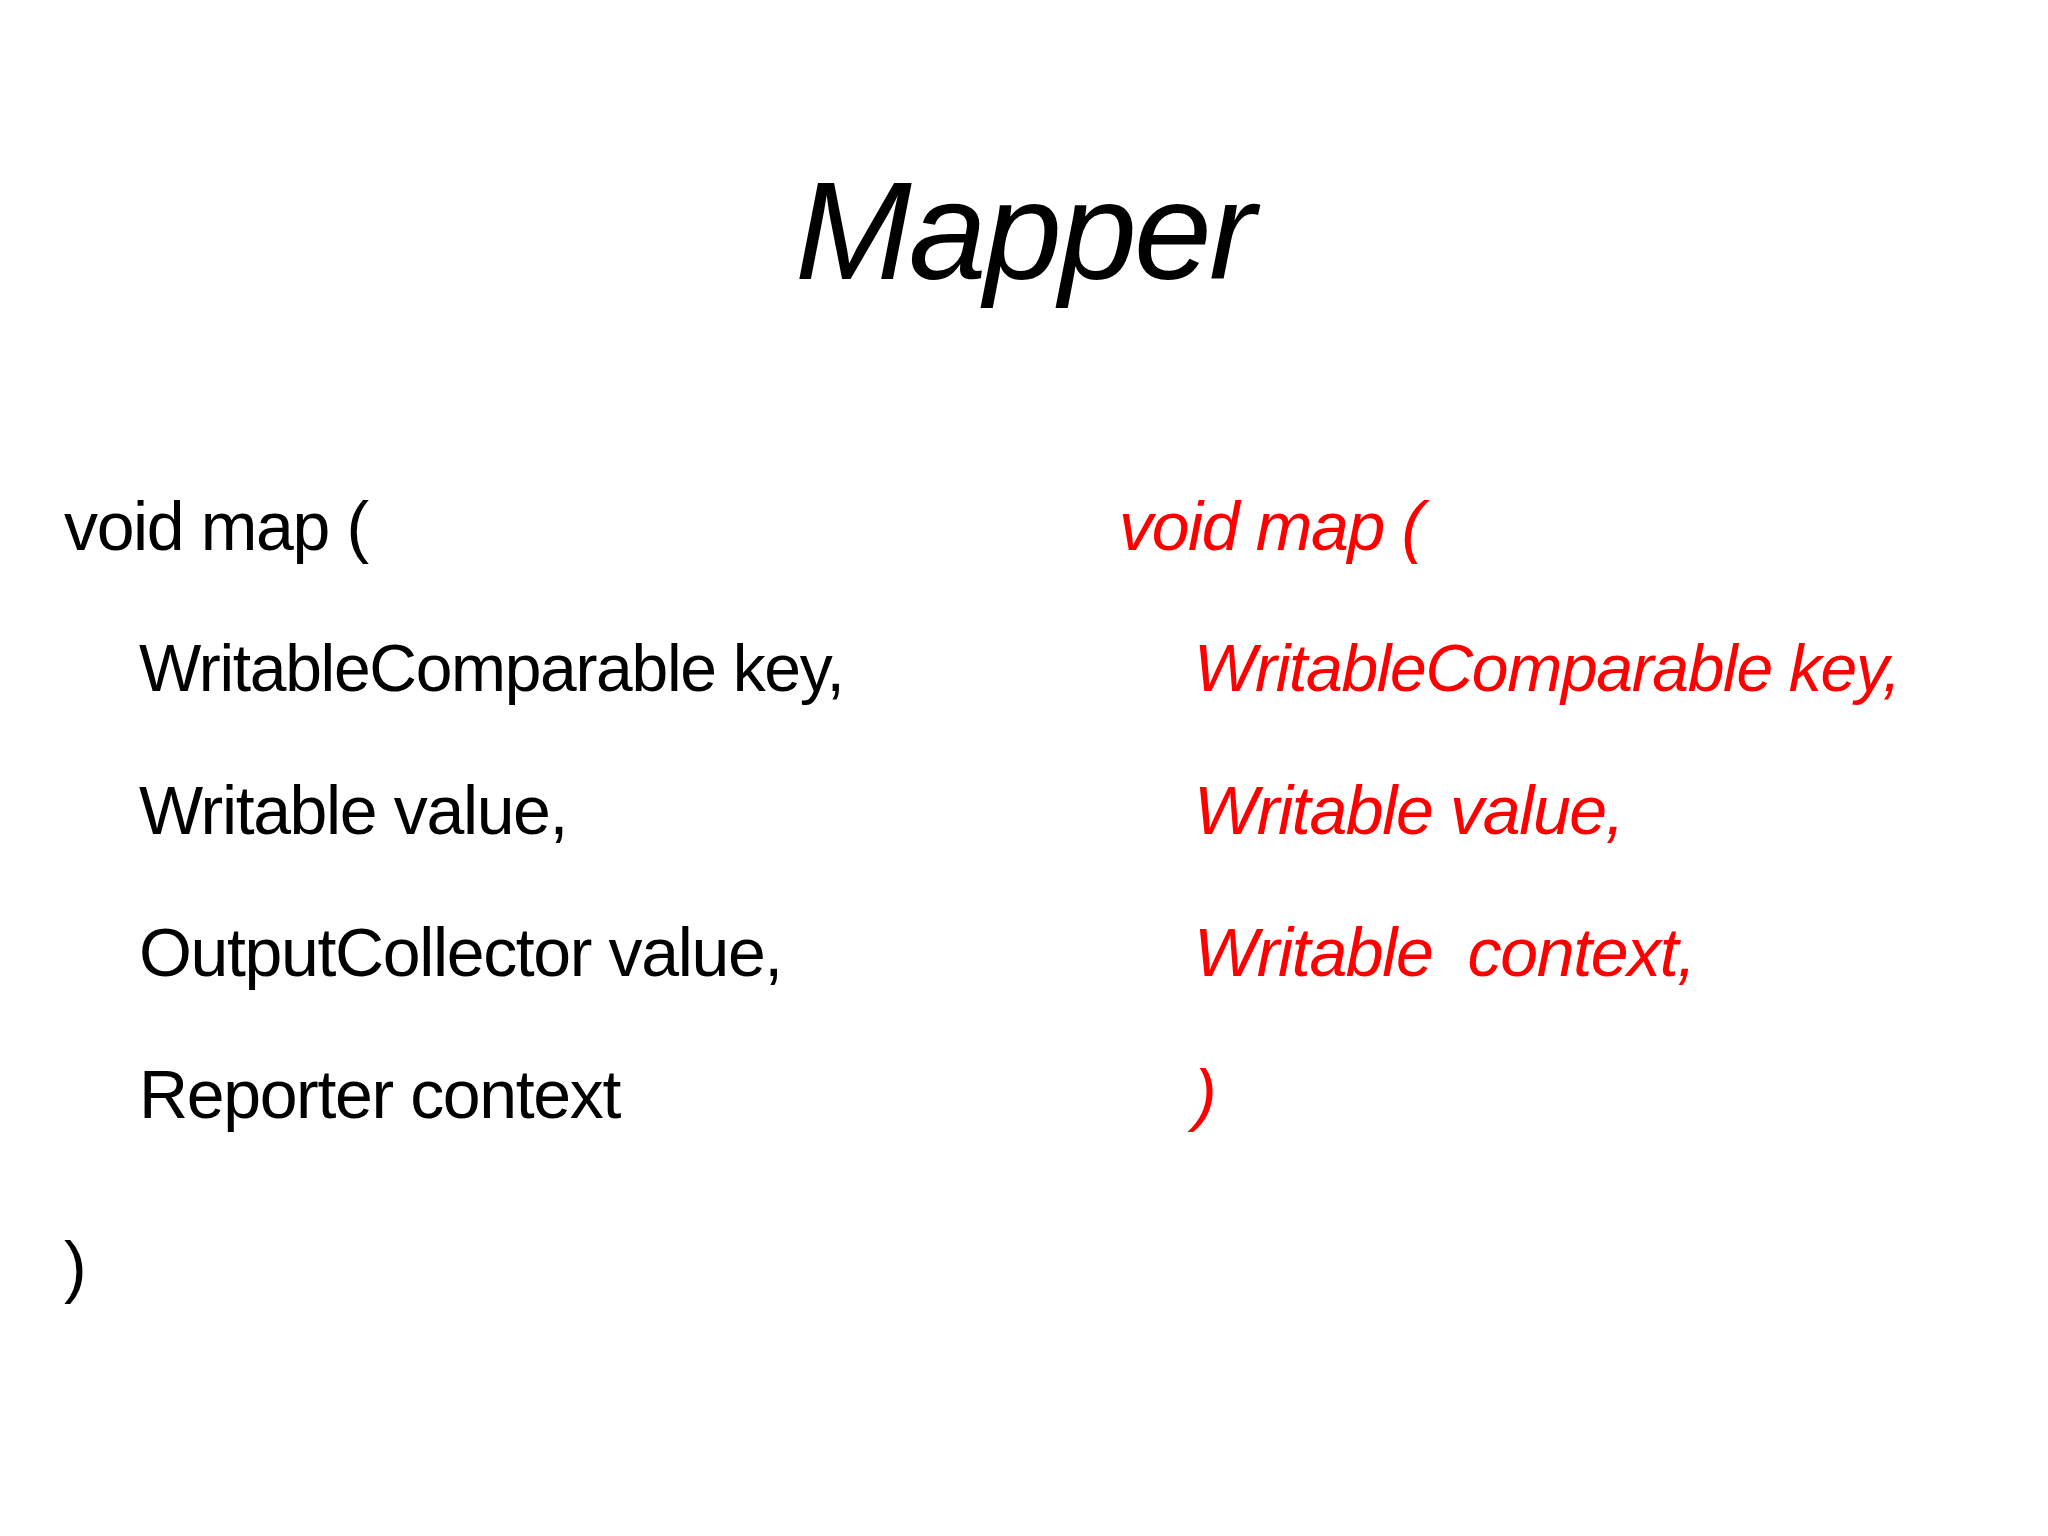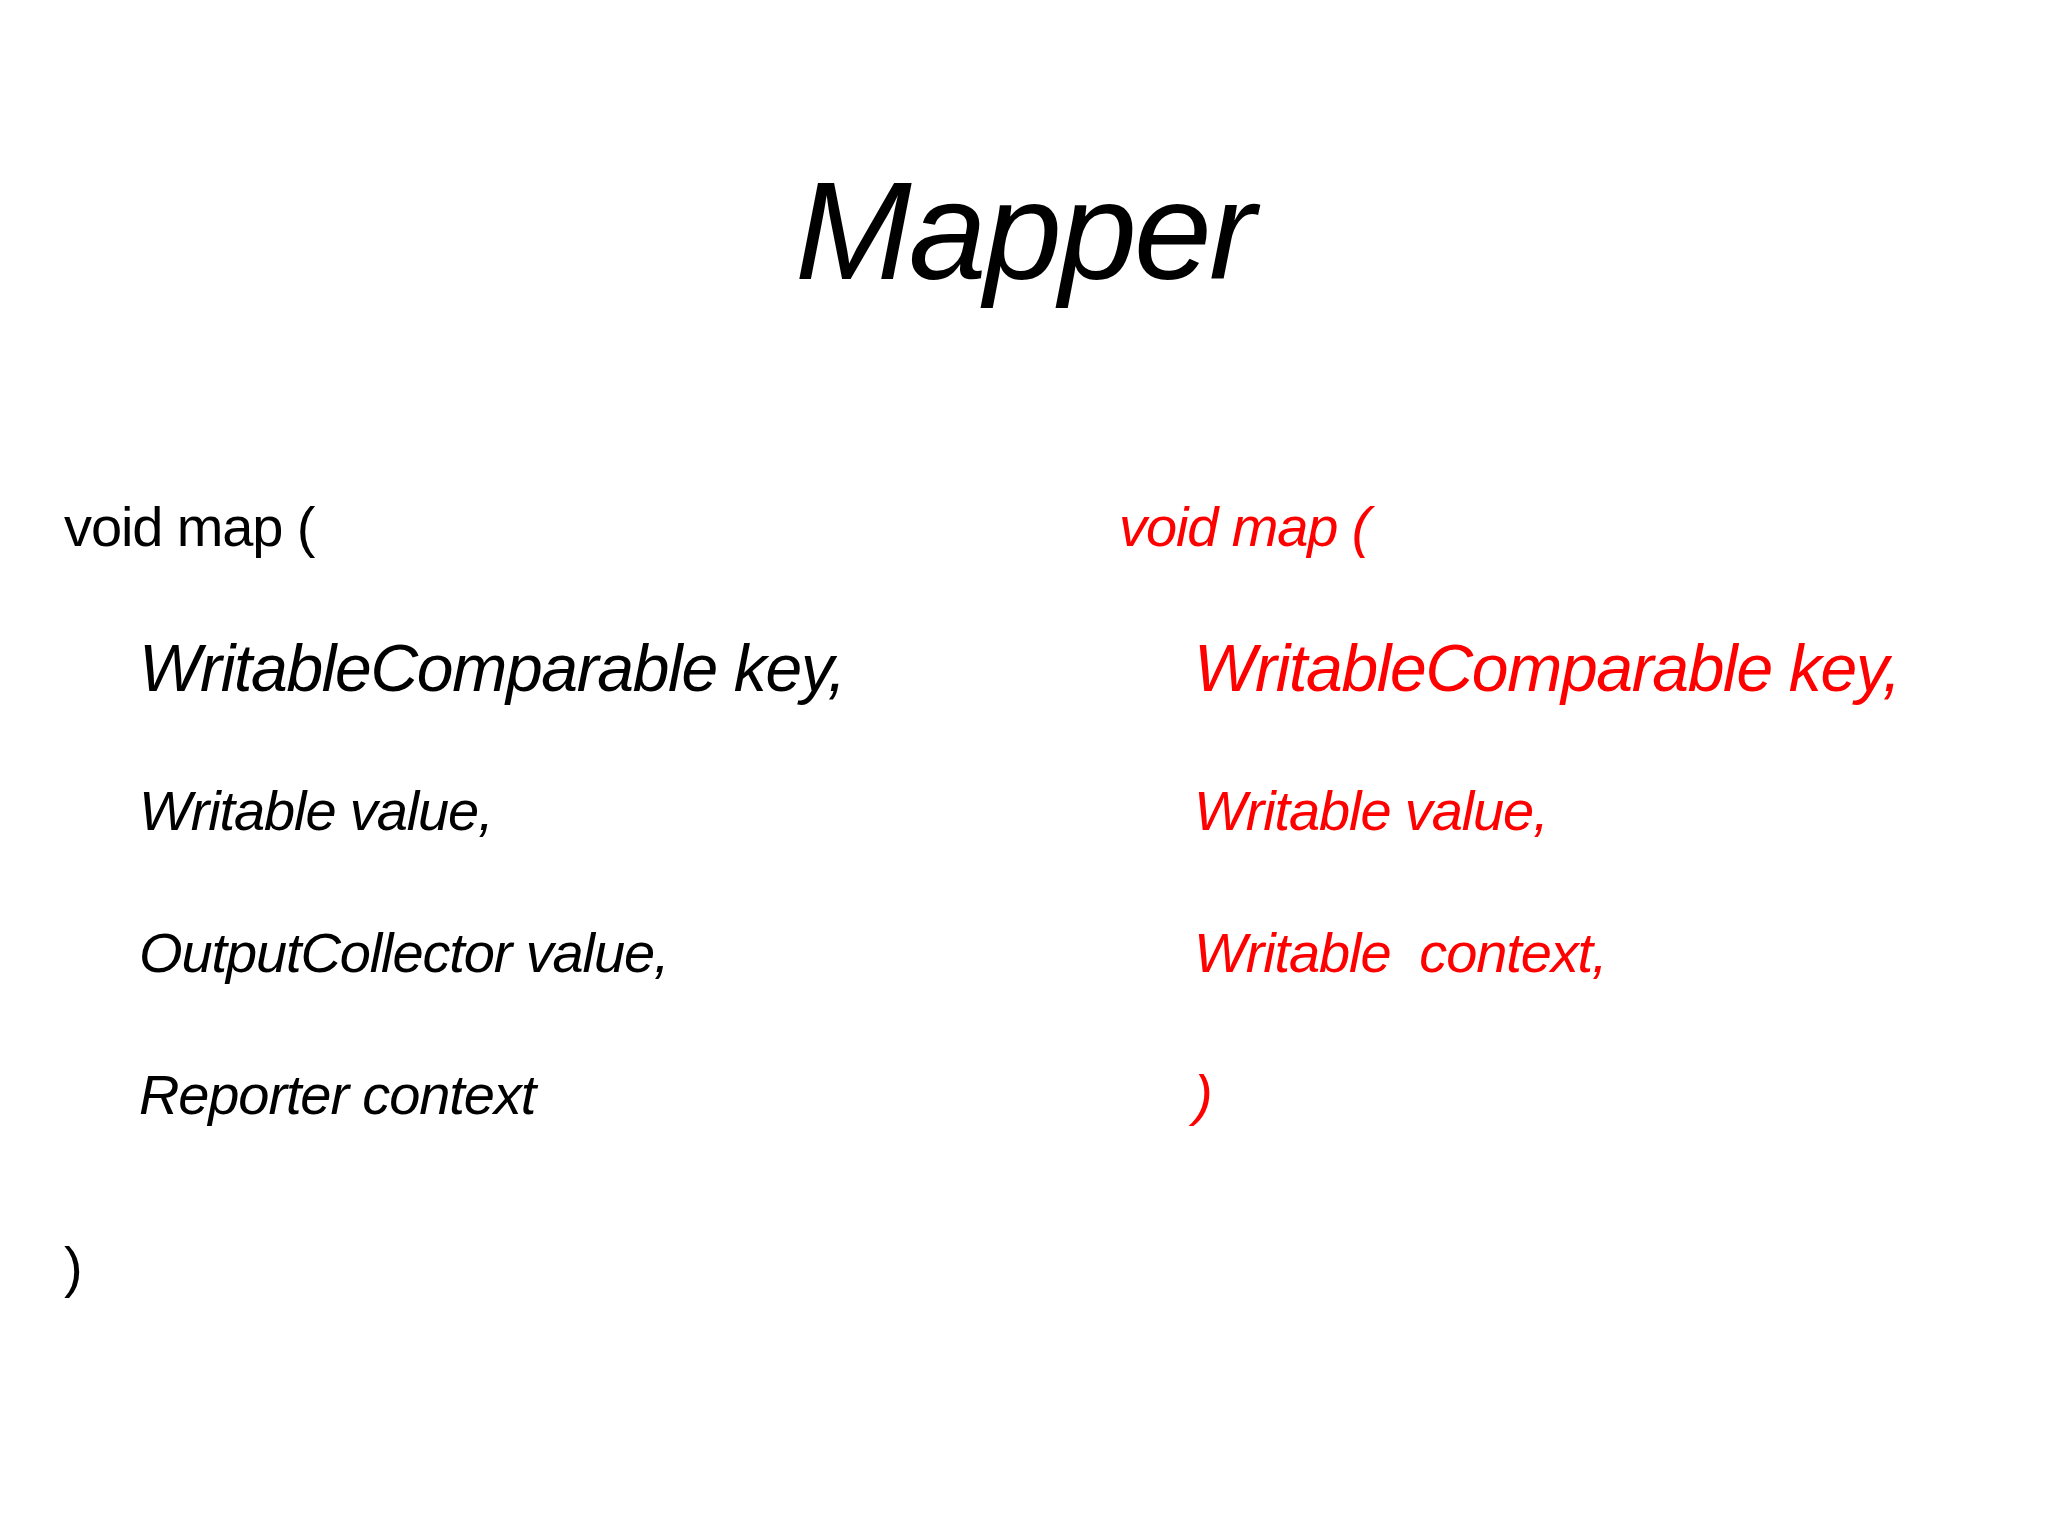--- a/index.html
+++ b/index.html
@@ -40,30 +40,29 @@
   }
   .code-block.right {
     left: 1119px;
     color: var(--accent, #ff0000);
     font-style: italic;
   }
   .line {
     height: 142px;
     display: flex;
     align-items: center;
-    font-size: 56px;
+    font-size: 68px;
     letter-spacing: -0.02em;
     white-space: pre;
   }
   .line.small {
     font-size: 66px;
   }
   .line.indent {
     padding-left: 75px;
-    font-style: italic;
   }
   .line.gap {
     margin-top: 30px;
   }
 </style>
 </head>
 <body>
 
 <div class="slide" style="--bg: #FFFFFF; --text: #000000; --accent: #FF0000;">
 

